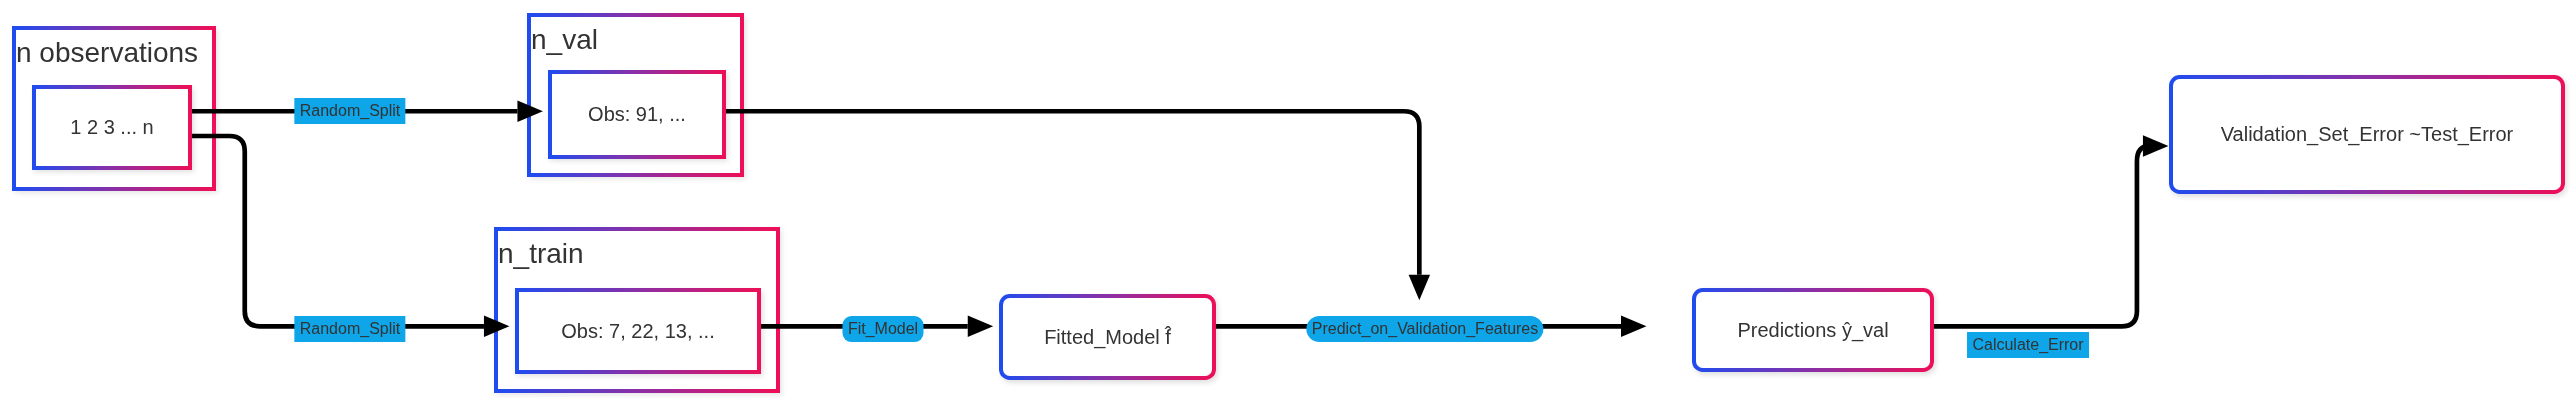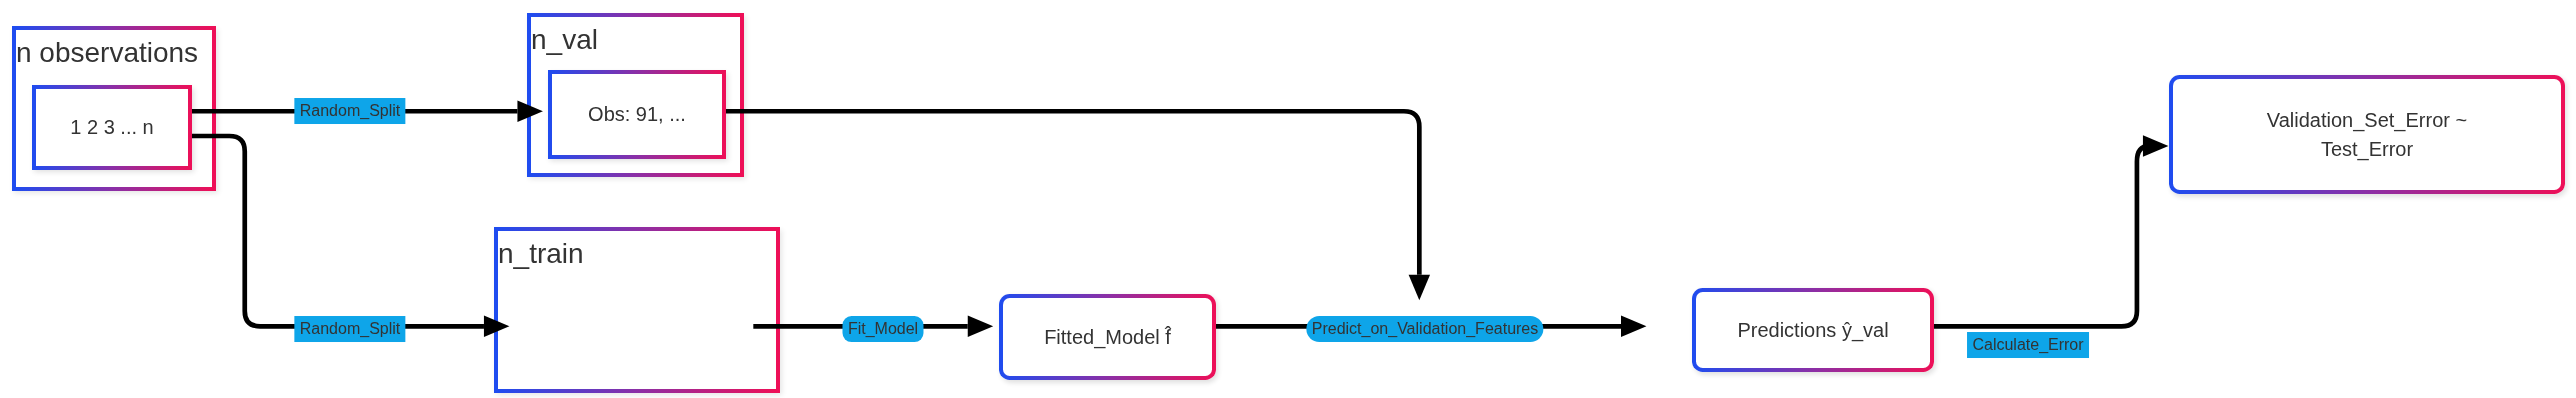--- a/index.html
+++ b/index.html
@@ -63,21 +63,21 @@
       linear-gradient(90deg, #1e4cf0, #8b2fa6, #ee0f57) border-box;
     z-index: 3;
     box-shadow: 2px 2.7px 5.4px rgba(0,0,0,0.12);
     white-space: nowrap;
   }
   .node.rounded {
     border-radius: 10.7px;
   }
   .node .stack {
     display: flex;
-    flex-direction: column;
+    flex-direction: row;
     line-height: 1.45;
   }
   .edge-label {
     position: absolute;
     transform: translate(-50%, -50%);
     background: #0ea5e9;
     color: #333333;
     font-size: 16px;
     line-height: 1.2;
     padding: 3.4px 5.4px;
@@ -124,20 +124,23 @@
   </div>
 
   <div class="node" style="left:32px; top:85px; width:152px; height:77px;">
     <span>1 2 3 ... n</span>
   </div>
 
   <div class="node" style="left:548px; top:70px; width:170px; height:81px;">
     <span>Obs: 91, ...</span>
   </div>
 
+  <div class="node" style="left:515px; top:288px; width:238px; height:78px;">
+    <span>Obs: 7, 22, 13, ...</span>
+  </div>
 
   <div class="node rounded" style="left:999px; top:294px; width:209px; height:78px;">
     <span>Fitted_Model f̂</span>
   </div>
 
   <div class="node rounded" style="left:1692px; top:288px; width:234px; height:76px;">
     <span>Predictions ŷ_val</span>
   </div>
 
   <div class="node rounded" style="left:2169px; top:75px; width:388px; height:111px;">

